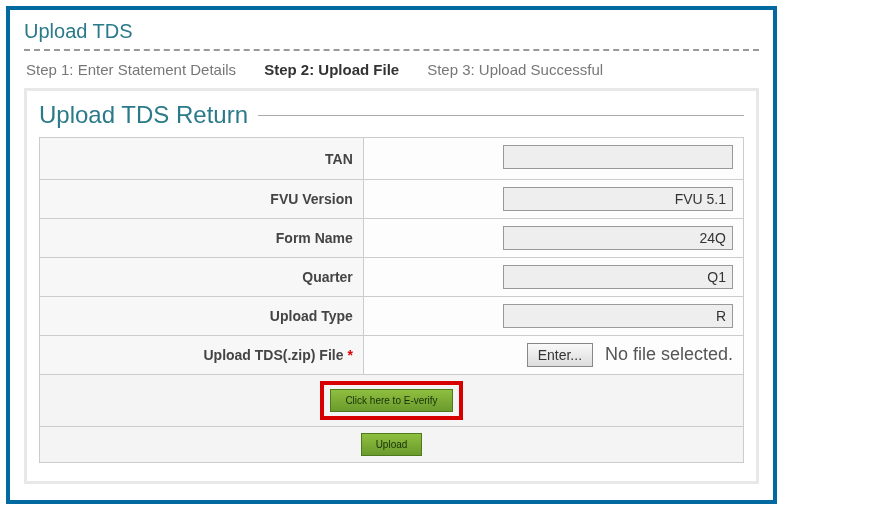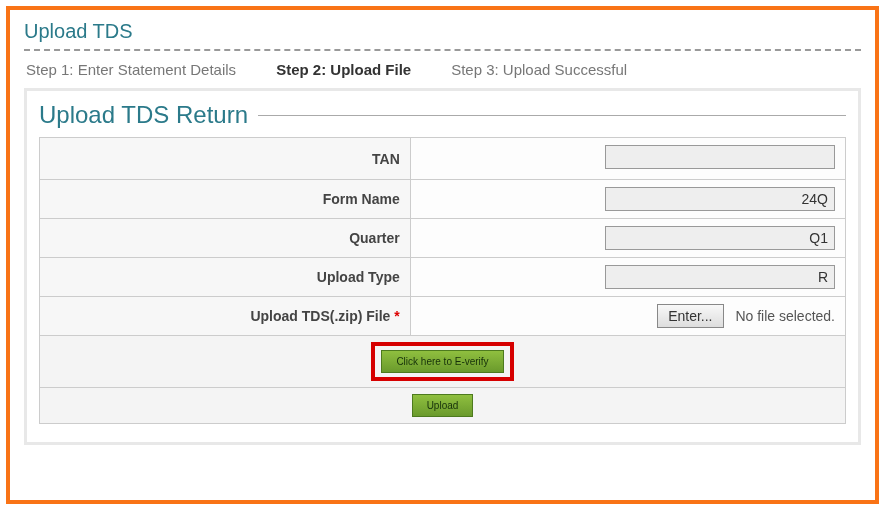--- a/index.html
+++ b/index.html
@@ -2,41 +2,41 @@
 <html><head>
 <meta charset="utf-8">
 <style>
   * { box-sizing: border-box; margin: 0; padding: 0; }
   body {
     font-family: Arial, Helvetica, sans-serif;
     background: #fff;
     padding: 6px;
   }
   .frame {
-    border: 4px solid #f97316;
-    width: 873px;
+    border: 4px solid #0369a1;
+    width: 771px;
     height: 498px;
     background: #fff;
     padding: 10px 14px 0 14px;
     position: relative;
   }
   .page-title {
     color: #2b7a8a;
     font-size: 20px;
     font-weight: normal;
     padding-bottom: 4px;
   }
   .dashed-line {
     border: none;
     border-top: 2px dashed #999;
     margin: 2px 0 4px 0;
   }
   .steps {
     display: flex;
-    gap: 40px;
+    gap: 28px;
     padding: 6px 2px 10px 2px;
     color: #777;
     font-size: 15px;
   }
   .steps .active { color: #333; font-weight: bold; }
   .panel {
     border: 3px solid #e8e8e8;
     background: #fff;
     padding: 10px 12px 18px 12px;
   }
@@ -89,21 +89,21 @@
   .req { color: #d00; }
   .browse-btn {
     display: inline-block;
     border: 1px solid #888;
     background: linear-gradient(#f8f8f8,#ddd);
     padding: 3px 10px;
     font-size: 14px;
     color: #333;
     cursor: pointer;
   }
-  .file-status { color: #555; margin-left: 8px; font-size: 14px; }
+  .file-status { color: #555; margin-left: 8px; font-size: 18px; }
   .action-row {
     background: #f4f4f4;
     border: 1px solid #ccc;
     border-top: none;
     text-align: center;
     padding: 6px 0;
   }
   .green-btn {
     display: inline-block;
     background: linear-gradient(#8fbf3f,#6a9a2c);
@@ -143,20 +143,26 @@
 
     <table class="form-table">
       <tbody>
           <tr>
         <td class="label">TAN</td>
         <td class="value">
           <span class="ro-box"></span>
         </td>
       </tr>
       <tr>
+        <td class="label">FVU Version</td>
+        <td class="value">
+          <span class="ro-box">FVU 5.1</span>
+        </td>
+      </tr>
+      <tr>
         <td class="label">Form Name</td>
         <td class="value">
           <span class="ro-box">24Q</span>
         </td>
       </tr>
       <tr>
         <td class="label">Quarter</td>
         <td class="value">
           <span class="ro-box">Q1</span>
         </td>

